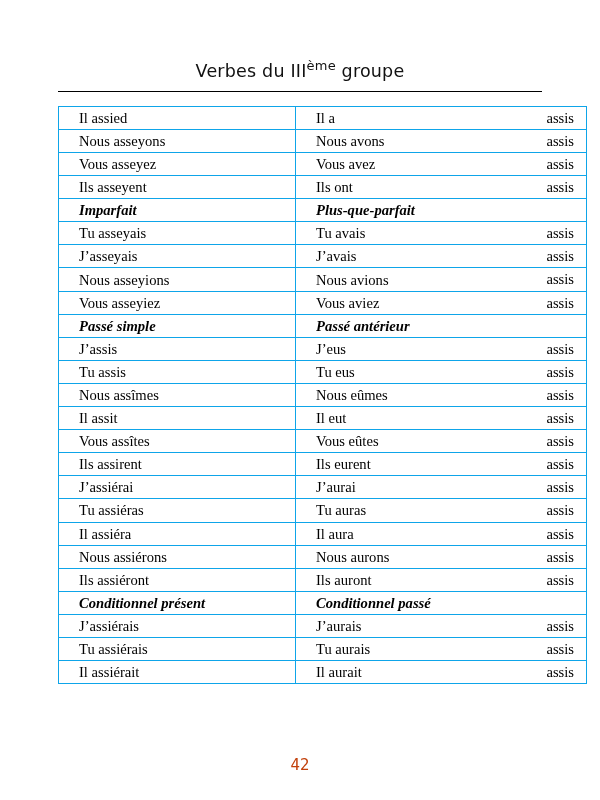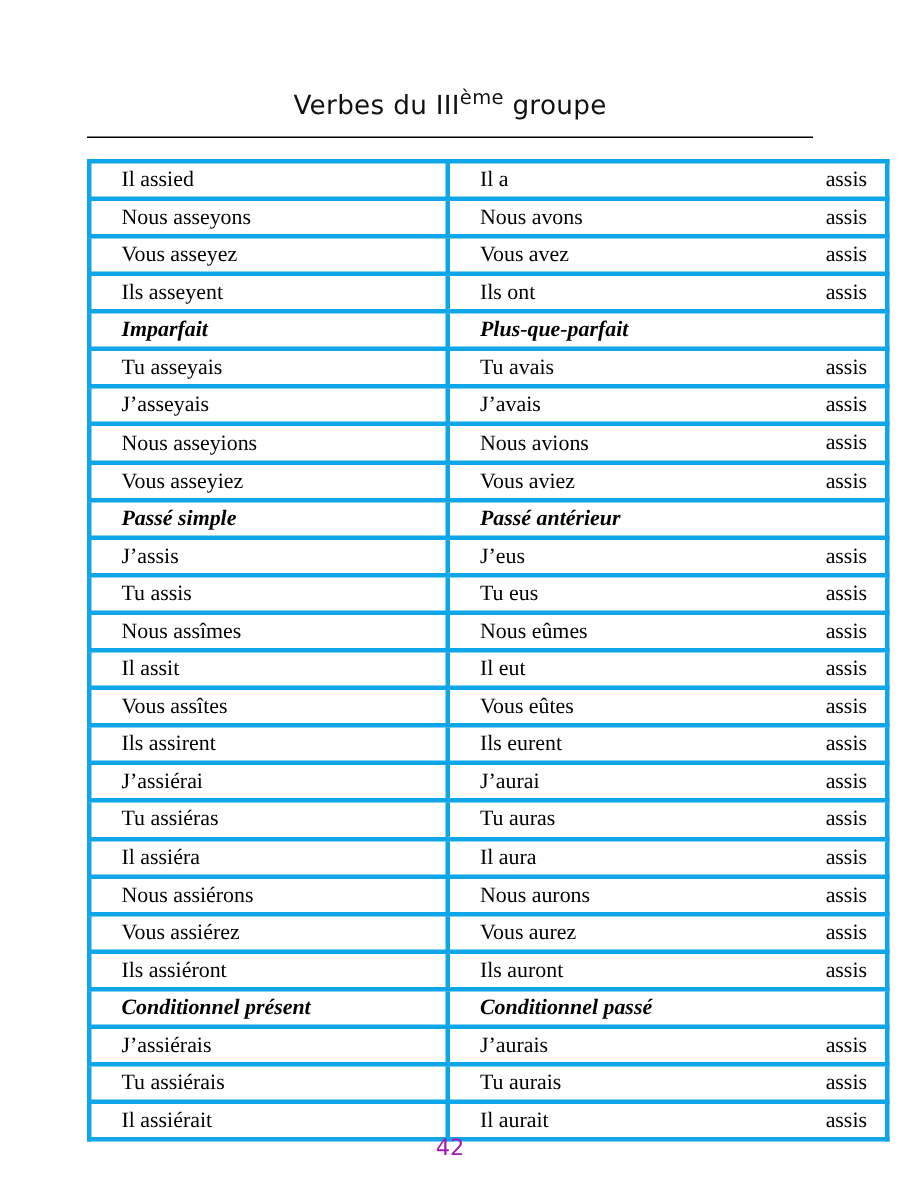--- a/index.html
+++ b/index.html
@@ -42,21 +42,21 @@
     border-top: 1px solid #000;
     width: 100%;
   }
   table.conj {
     margin-top: 14px;
     width: 100%;
     border-collapse: collapse;
     table-layout: fixed;
   }
   table.conj td {
-    border: 3px solid #0ea5e9;
+    border: 1px solid #0ea5e9;
     height: 22.1px;
     padding: 0 0 0 20px;
     font-size: 14.6px;
     line-height: 22px;
     vertical-align: middle;
     white-space: nowrap;
     overflow: hidden;
   }
   td.left { width: 216px; }
   td.right { width: 270px; position: relative; padding-right: 6px; margin-left: 35px; }
@@ -72,21 +72,21 @@
     font-style: italic;
   }
   .page-number {
     position: absolute;
     left: 0;
     right: 0;
     bottom: 26px;
     text-align: center;
     font-family: "DejaVu Sans", sans-serif;
     font-size: 15px;
-    color: #a21caf;
+    color: #c2410c;
   }
 </style>
 </head>
 <body>
 
 <div class="page">
 
   <div class="title-wrap">
     <div class="title"><span>Verbes du III</span><sup>ème</sup><span> groupe</span></div>
   </div>
@@ -169,24 +169,20 @@
         </tr>
         <tr>
           <td class="left">Il assiéra</td>
           <td class="right"><span class="aux">Il aura</span><span class="pp">assis</span></td>
         </tr>
         <tr>
           <td class="left">Nous assiérons</td>
           <td class="right"><span class="aux">Nous aurons</span><span class="pp">assis</span></td>
         </tr>
         <tr>
-          <td class="left">Vous assiérez</td>
-          <td class="right"><span class="aux">Vous aurez</span><span class="pp">assis</span></td>
-        </tr>
-        <tr>
           <td class="left">Ils assiéront</td>
           <td class="right"><span class="aux">Ils auront</span><span class="pp">assis</span></td>
         </tr>
         <tr class="heading">
           <td class="left">Conditionnel présent</td>
           <td class="right"><span class="aux">Conditionnel passé</span></td>
         </tr>
         <tr>
           <td class="left">J’assiérais</td>
           <td class="right"><span class="aux">J’aurais</span><span class="pp">assis</span></td>

